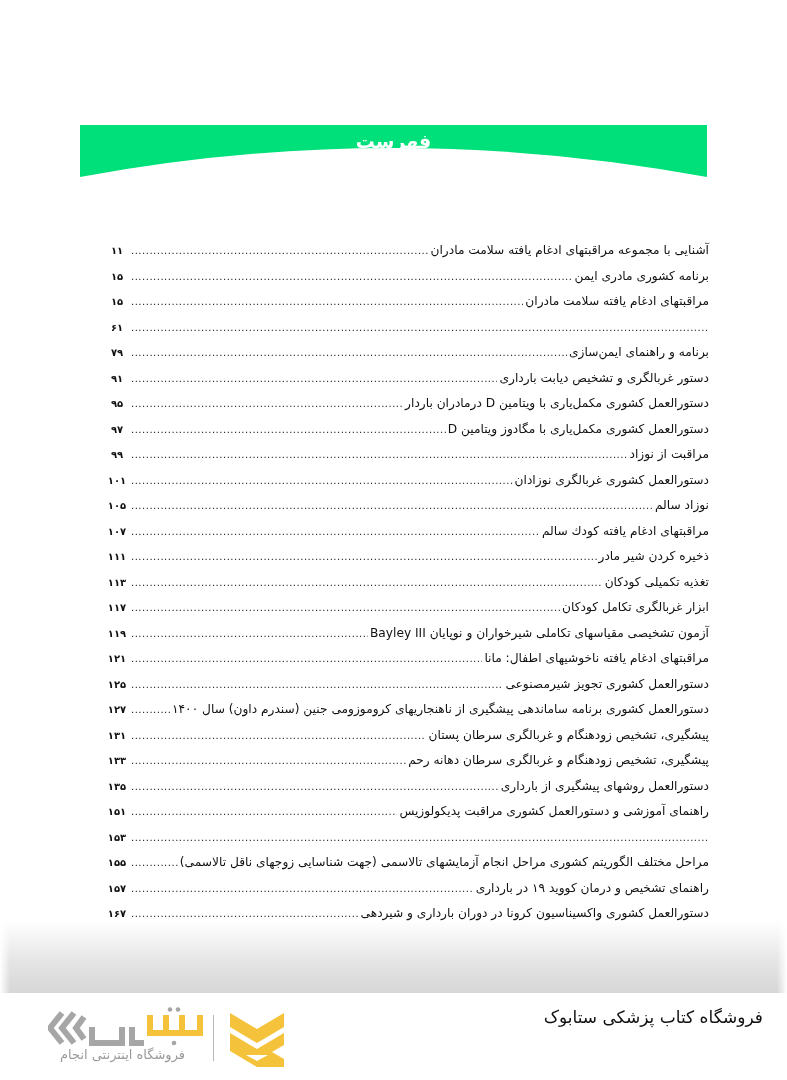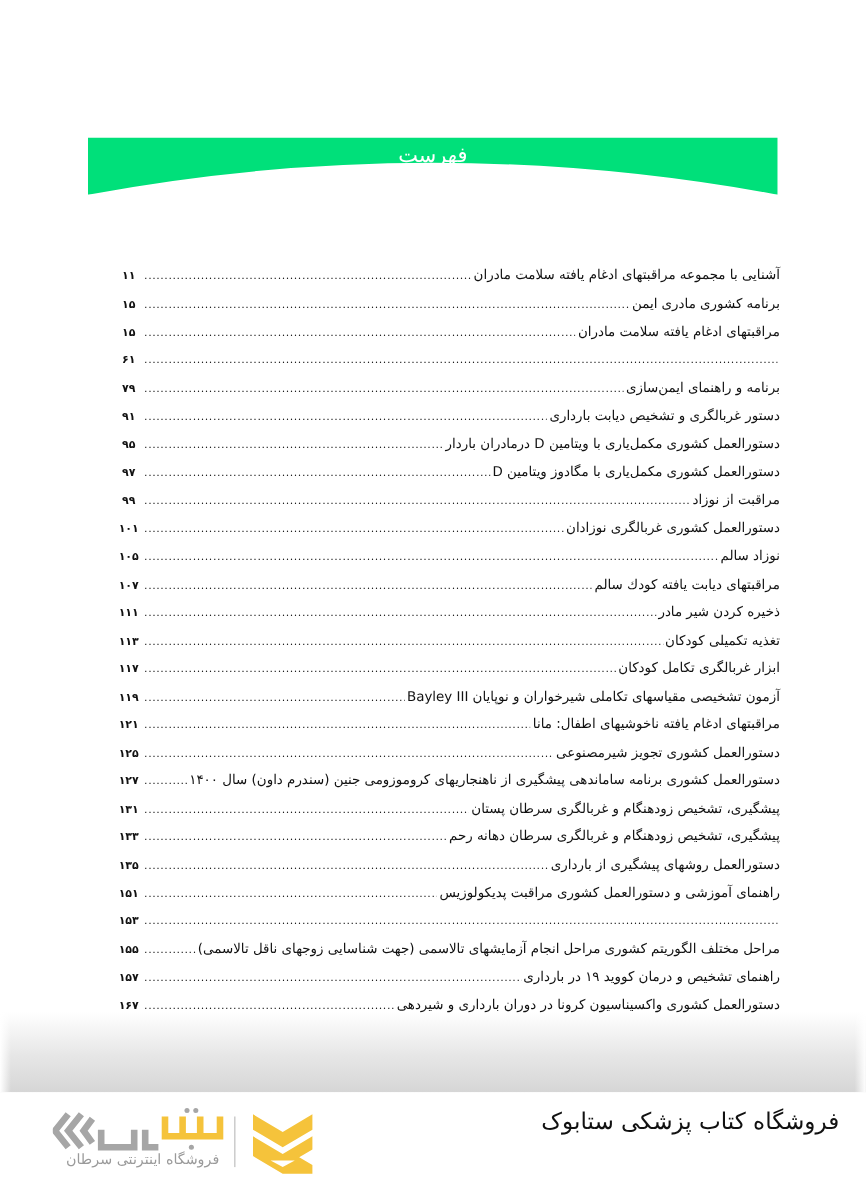--- a/index.html
+++ b/index.html
@@ -17,21 +17,21 @@
   }
   .page-shade-left { left:0; background:linear-gradient(to right, #ffffff, rgba(255,255,255,0)); }
   .page-shade-right { right:0; background:linear-gradient(to left, #ffffff, rgba(255,255,255,0)); }
 
   .banner {
     position:absolute; left:80px; top:125px; width:627px; height:52px;
   }
   .banner svg { position:absolute; left:0; top:0; }
   .banner-title {
     position:absolute; left:0; right:0; top:5px; text-align:center;
-    color:#ffffff; font-weight:normal; font-size:19px;
+    color:#ffffff; font-weight:bold; font-size:19px;
     font-family:"DejaVu Sans", sans-serif;
   }
 
   .toc {
     position:absolute; left:105px; top:238px; width:604px;
     direction:rtl;
   }
   .toc-row {
     display:flex; flex-direction:row; align-items:baseline;
     height:25.5px; line-height:25.5px;
@@ -47,21 +47,21 @@
   .toc-dots::before {
     content:"..........................................................................................................................................................................................................................";
   }
   .toc-page { flex:0 0 auto; font-weight:bold; font-size:10px; min-width:24px; text-align:center; }
 
   .footer {
     position:absolute; left:0; top:993px; width:787px; height:87px; background:#ffffff;
   }
   .store-name {
     position:absolute; right:24px; top:14px; direction:rtl;
-    font-size:21px; color:#111; font-family:"DejaVu Sans", sans-serif;margin-left:32px;
+    font-size:17px; color:#111; font-family:"DejaVu Sans", sans-serif;margin-left:32px;
   }
   .store-url {
     position:absolute; right:20px; top:44px;
     font-size:24px; letter-spacing:6.5px; color:#111;
     font-family:"DejaVu Sans", sans-serif;
   }
   .store-url .hl { color:#f5b800; }
   .logo-divider {
     position:absolute; left:213px; top:22px; width:1px; height:46px; background:#b8b8b8;
   }
@@ -135,21 +135,21 @@
         <span class="toc-title">دستورالعمل کشوری غربالگری نوزادان</span>
         <span class="toc-dots"></span>
         <span class="toc-page">۱۰۱</span>
       </div>
       <div class="toc-row">
         <span class="toc-title">نوزاد سالم</span>
         <span class="toc-dots"></span>
         <span class="toc-page">۱۰۵</span>
       </div>
       <div class="toc-row">
-        <span class="toc-title">مراقبتهای دیابت یافته کودك سالم</span>
+        <span class="toc-title">مراقبتهای ادغام یافته کودك سالم</span>
         <span class="toc-dots"></span>
         <span class="toc-page">۱۰۷</span>
       </div>
       <div class="toc-row">
         <span class="toc-title">ذخیره کردن شیر مادر</span>
         <span class="toc-dots"></span>
         <span class="toc-page">۱۱۱</span>
       </div>
       <div class="toc-row">
         <span class="toc-title">تغذیه تکمیلی کودکان</span>
@@ -231,21 +231,21 @@
 
       <path d="M44,20 L44,36 L74,36 L74,20" stroke="#a6a6a6" stroke-width="6" fill="none"></path>
       <path d="M84,20 L84,36 L96,36" stroke="#a6a6a6" stroke-width="6" fill="none"></path>
 
       <path d="M102,8 L102,26 L118,26 L118,8 M118,26 L134,26 L134,8 M134,26 L152,26 L152,8" stroke="#f5c33b" stroke-width="6" fill="none"></path>
       <circle cx="122" cy="2.5" r="2.3" fill="#a6a6a6"></circle>
       <circle cx="130" cy="2.5" r="2.3" fill="#a6a6a6"></circle>
       <circle cx="126" cy="36" r="2.3" fill="#a6a6a6"></circle>
     </svg>
   </div>
-  <div class="logo-tagline">فروشگاه اینترنتی سرطان</div>
+  <div class="logo-tagline">فروشگاه اینترنتی انجام</div>
   <div class="logo-divider"></div>
   <div class="logo-mark">
     <svg width="58" height="58" viewBox="0 0 58 58">
       <path d="M2,2 L29,18 L56,2 L56,16 L29,32 L2,16 Z" fill="#f5c33b"></path>
       <path d="M2,22 L29,38 L56,22 L56,34 L44,41 L56,48 L56,56 L29,56 L2,40 Z" fill="#f5c33b"></path>
       <path d="M40,44 L29,50 L18,44" fill="#ffffff"></path>
     </svg>
   </div>
 
   <div class="store-name">فروشگاه کتاب پزشکی ستابوک</div>

